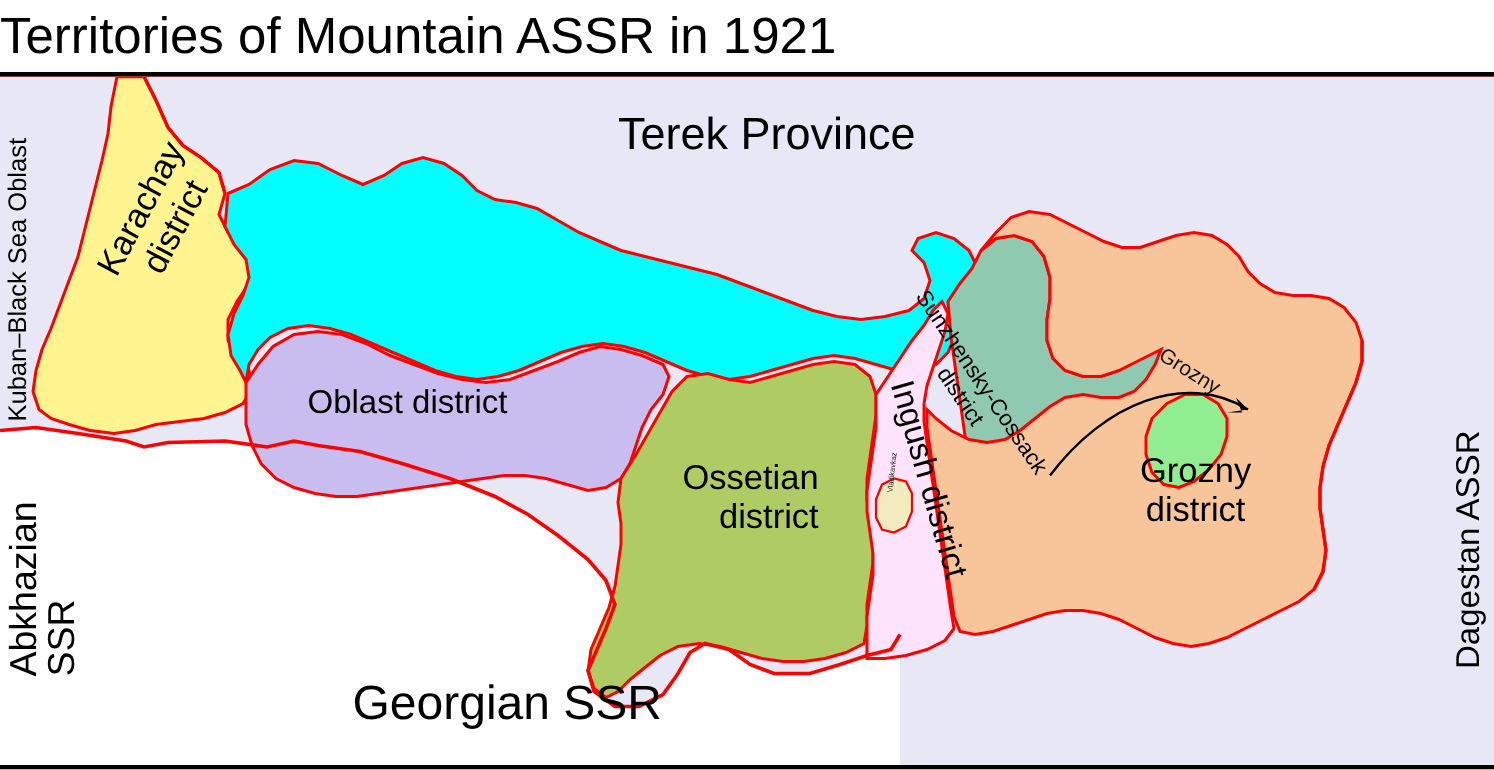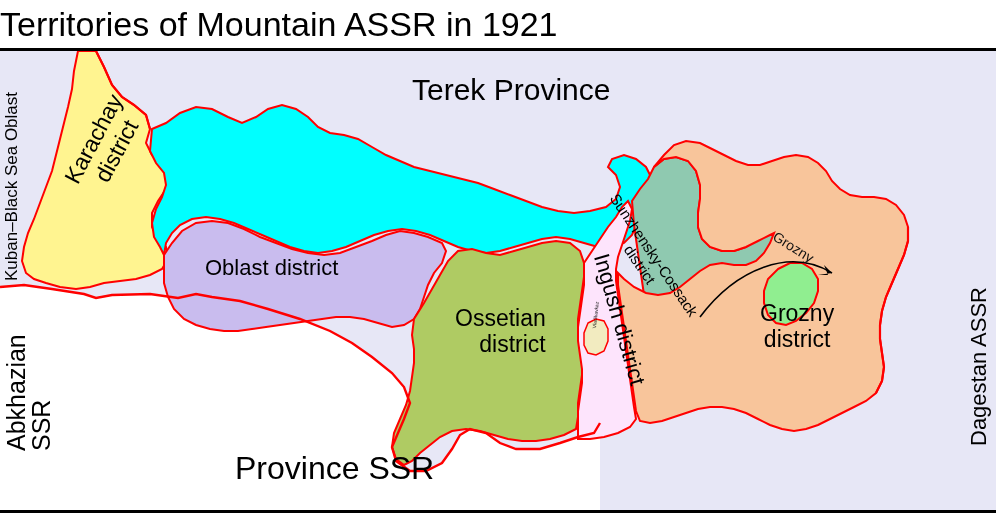--- a/index.html
+++ b/index.html
@@ -256,21 +256,21 @@
 
     <div class="map-label lbl-sunzhensky">
       <div>Sunzhensky-Cossack</div>
       <div>district</div>
     </div>
 
     <div class="map-label lbl-grozny">Grozny</div>
 
     <div class="map-label lbl-vladikavkaz">Vladikavkaz</div>
 
-    <div class="map-label lbl-georgian">Province SSR</div>
+    <div class="map-label lbl-georgian">Georgian SSR</div>
 
     <div class="edge-label lbl-kuban">Kuban–Black Sea Oblast</div>
 
     <div class="edge-label lbl-abkhazian">
       <span>Abkhazian</span>
       <span>SSR</span>
     </div>
 
     <div class="edge-label lbl-dagestan">Dagestan ASSR</div>
 

